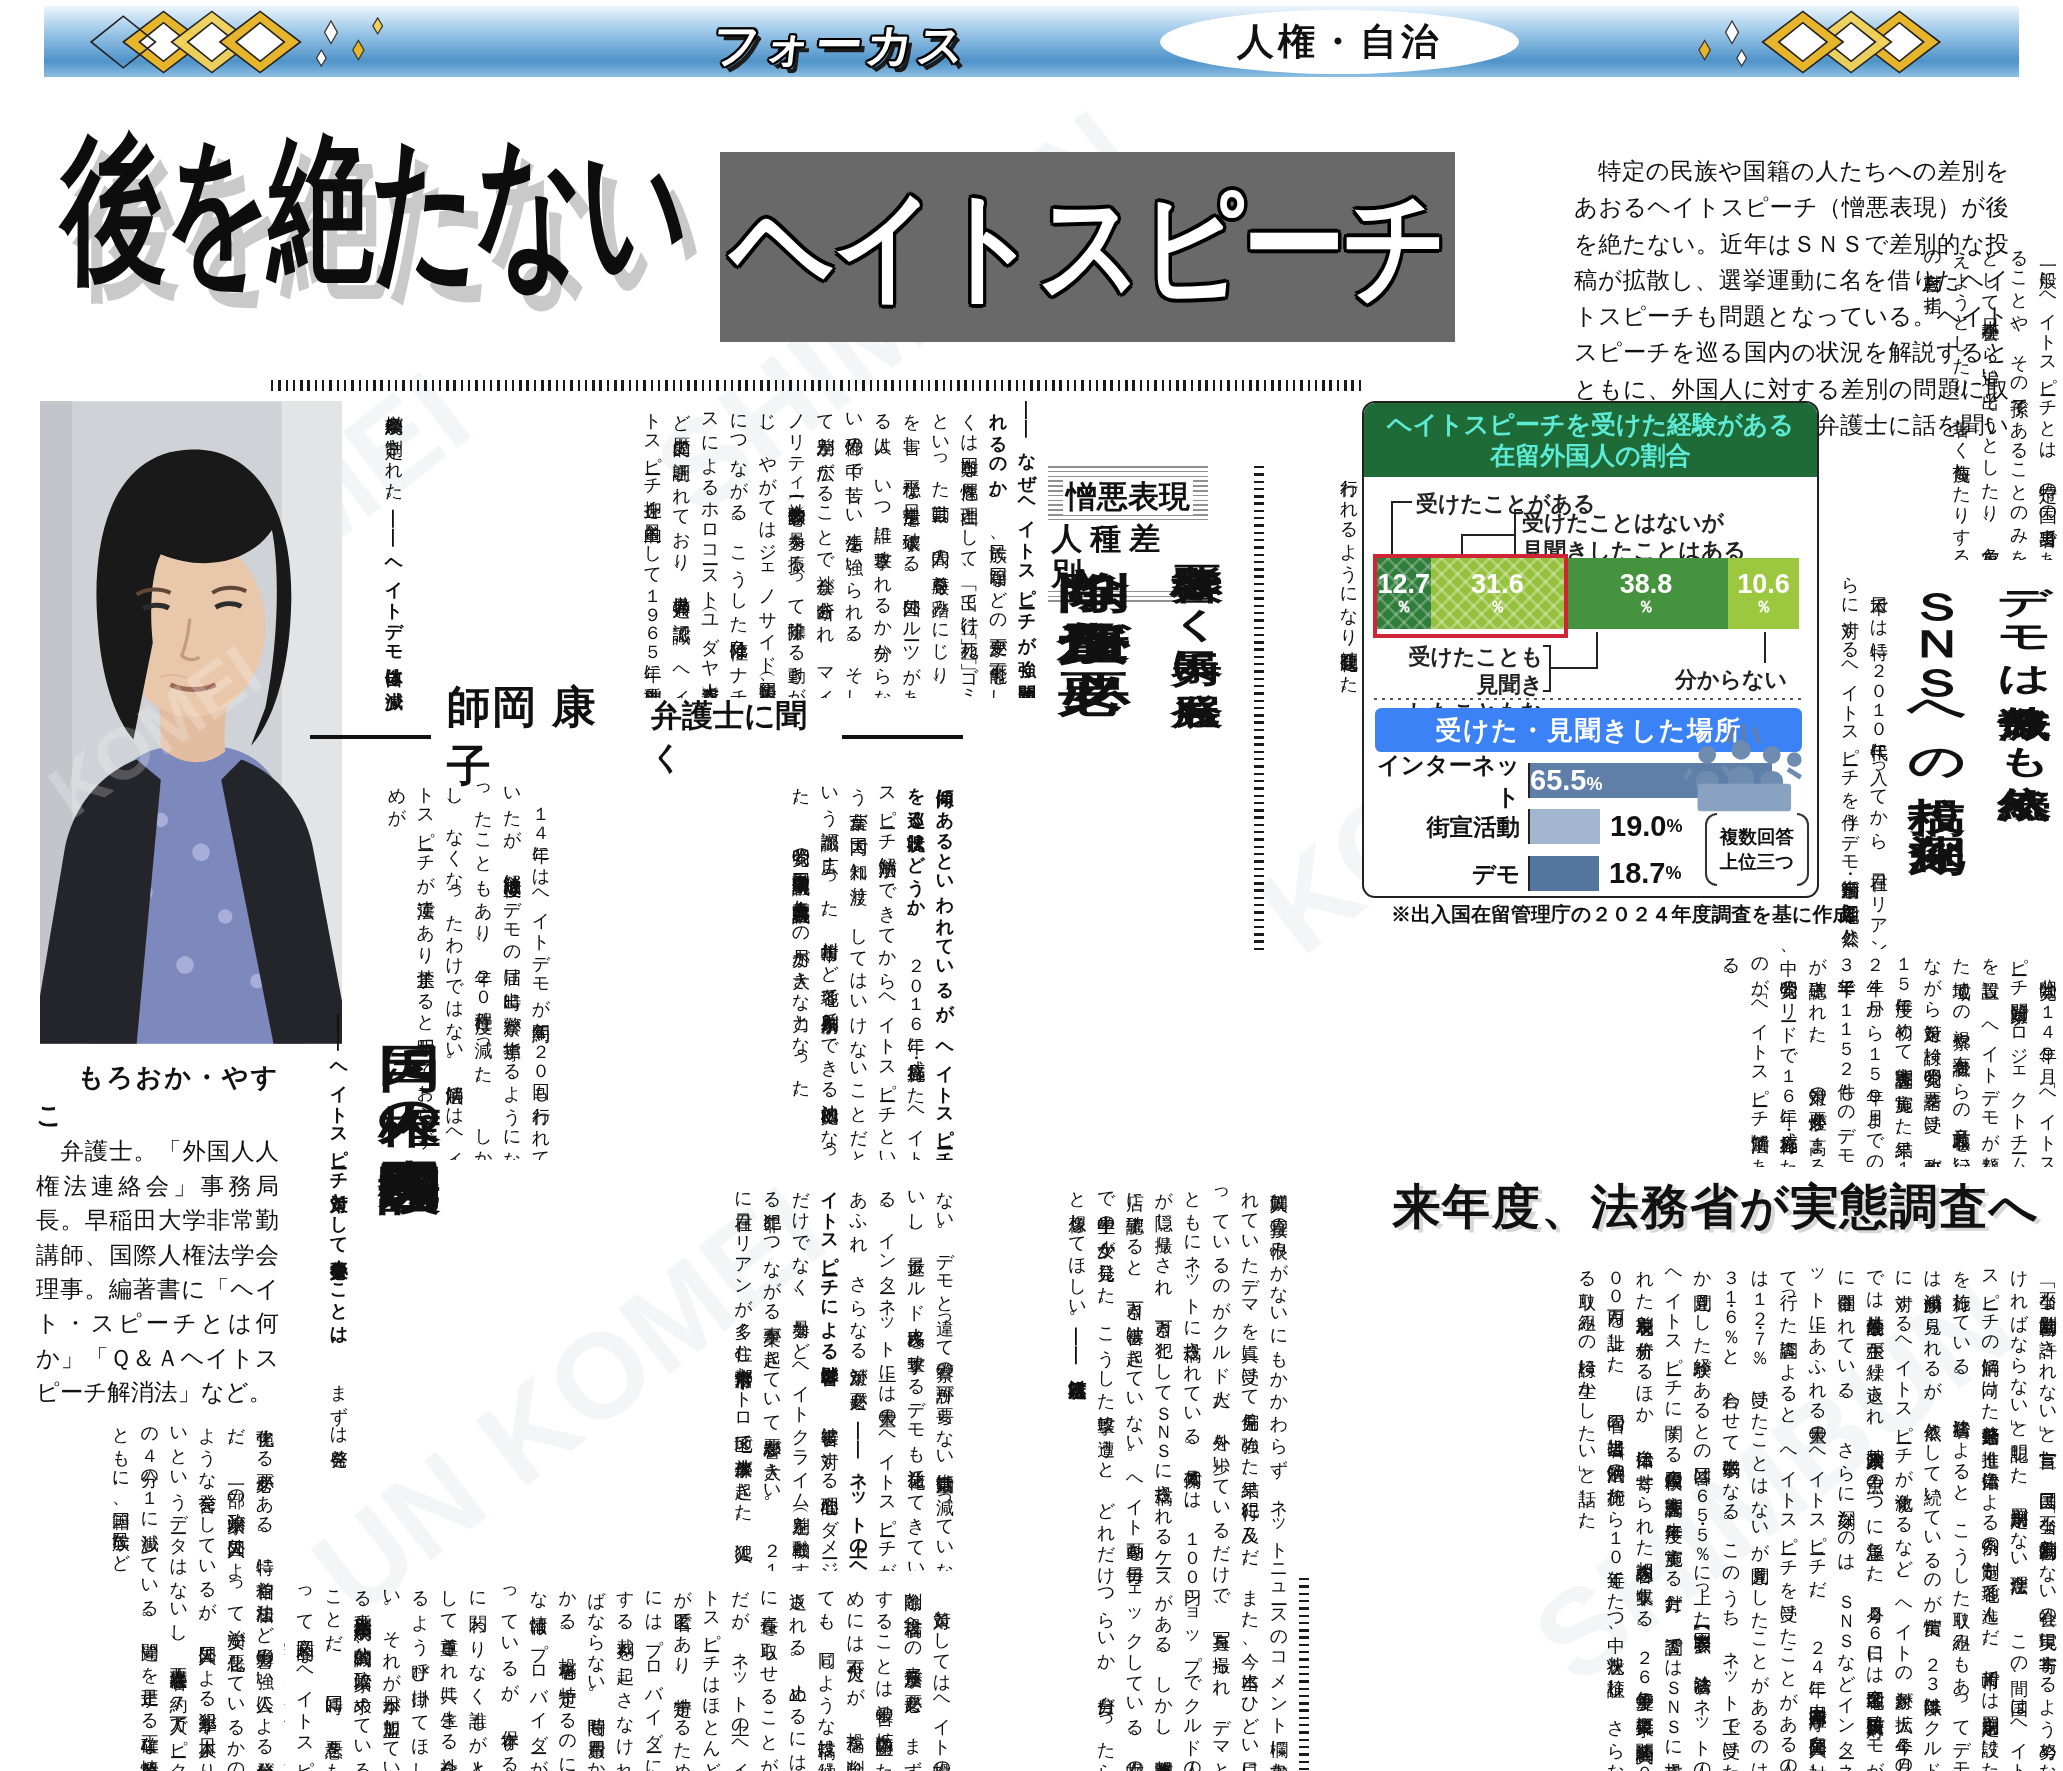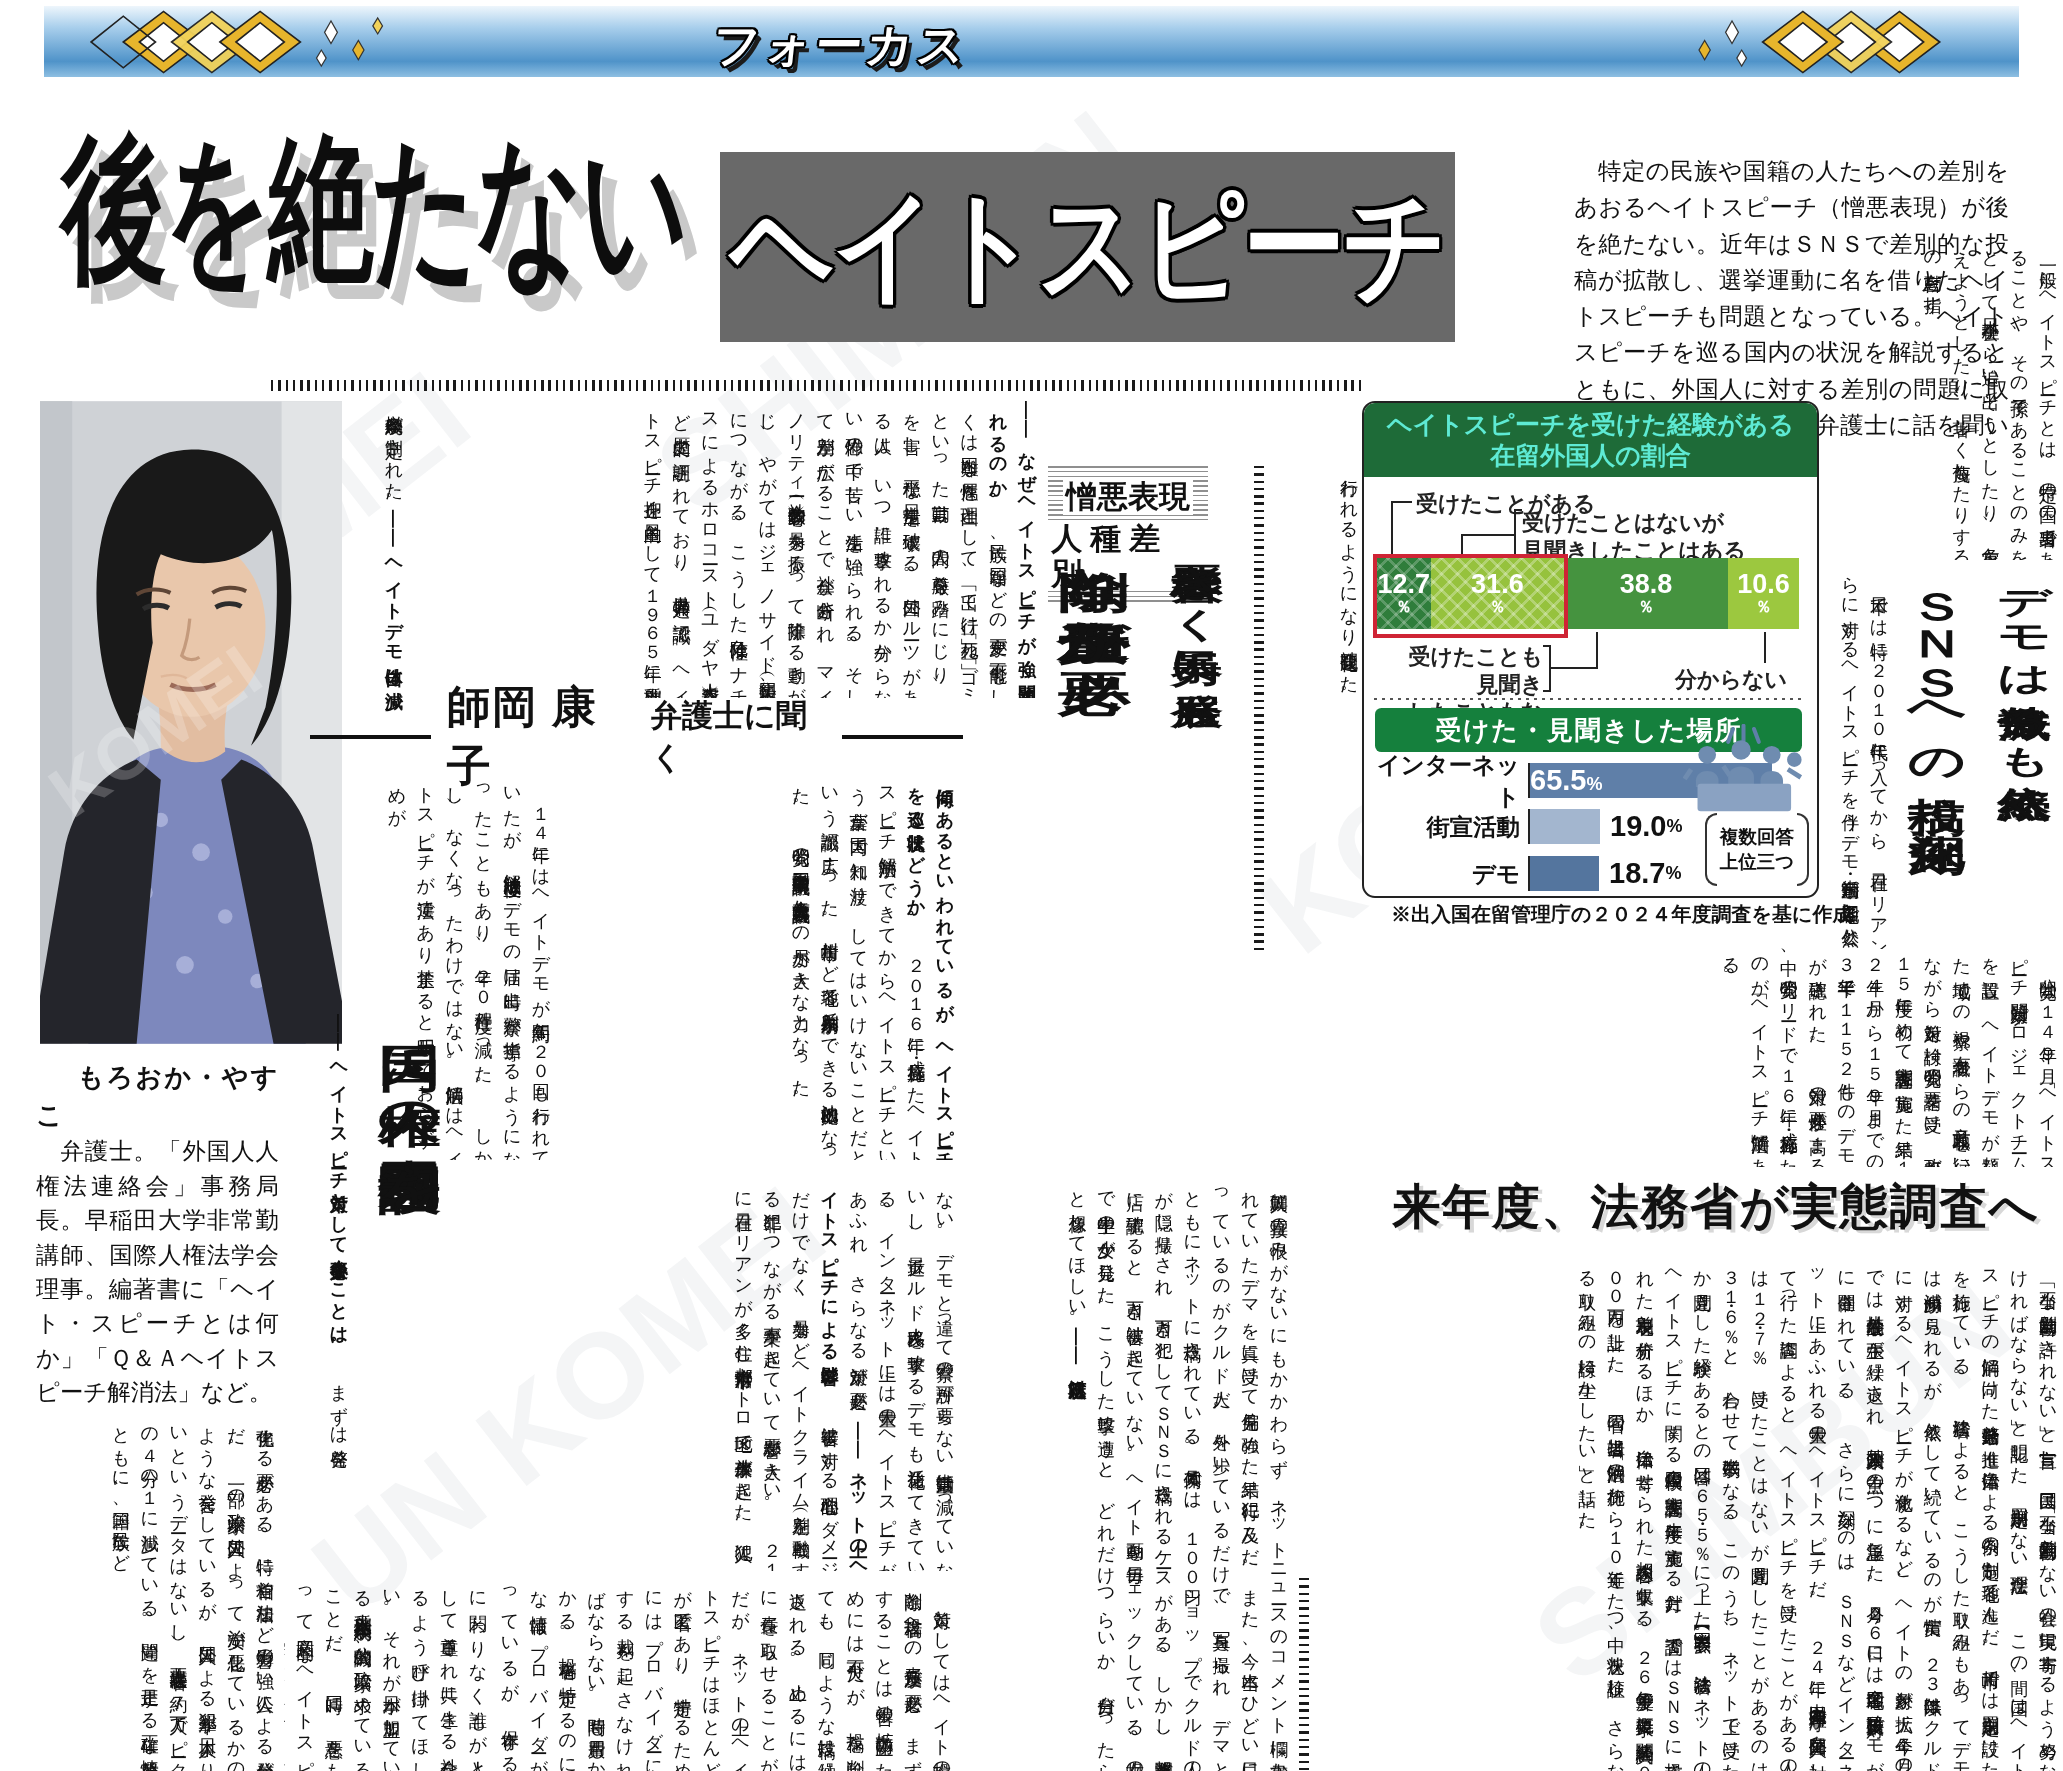--- a/index.html
+++ b/index.html
@@ -72,21 +72,21 @@
        color:#fff;font-weight:bold;}
   .seg .sv{font-size:27px;line-height:1;}
   .seg .su{font-size:16px;line-height:1.1;}
   .seg0{background:#2f7d3b;background-image:repeating-linear-gradient(45deg,rgba(255,255,255,.22) 0 2.4px,transparent 2.4px 11.3px),repeating-linear-gradient(-45deg,rgba(255,255,255,.22) 0 2.4px,transparent 2.4px 11.3px);}
   .seg1{background:#96c23d;background-image:repeating-linear-gradient(45deg,rgba(255,255,255,.28) 0 2.4px,transparent 2.4px 11.3px),repeating-linear-gradient(-45deg,rgba(255,255,255,.28) 0 2.4px,transparent 2.4px 11.3px);}
   .seg2{background:#45933f;}
   .seg3{background:#9cc83f;}
   #redframe{position:absolute;left:9px;top:151px;height:76px;border:4px solid #cf2435;}
   #chart-dots{position:absolute;left:9.7px;top:295px;width:430px;height:2.4px;
         background:repeating-linear-gradient(90deg,#555 0 3.2px,transparent 3.2px 8px);}
-  #places-head{position:absolute;left:11.3px;top:305px;width:427px;height:44px;background:#15803d;
+  #places-head{position:absolute;left:11.3px;top:305px;width:427px;height:44px;background:#3b82f6;
         border-radius:6.4px;display:flex;align-items:center;justify-content:center;color:#fff;
         font-size:26px;font-weight:bold;letter-spacing:1.6px;}
   .brow{position:absolute;left:0;height:35px;display:flex;align-items:center;}
   .blabel{width:156px;text-align:right;font-size:23.4px;font-weight:bold;padding-right:8px;}
   .btrack{position:relative;height:35px;border-left:2.4px solid #222;width:258px;}
   .bfill{position:absolute;left:0;top:0;height:100%;display:flex;align-items:center;justify-content:flex-start;}
   .b0{background:#5f7fa8;}.b1{background:#a3b6cf;}.b2{background:#54759e;}
   .bval-in{color:#fff;font-weight:bold;font-size:29px;}
   .bval-in .u,.bval-out .u{font-size:18px;}
   .bval-out{position:absolute;left:104%;top:0;height:100%;display:flex;align-items:center;
@@ -126,20 +126,23 @@
         <path d="M200 42 L230 18 L260 42 L230 66 Z" fill="#ffffff"></path>
       </g>
       <g stroke="#333" stroke-width="1.5">
         <path d="M310 30 L318 16 L326 30 L318 44 Z" fill="#fff"></path>
         <path d="M345 52 L352 40 L359 52 L352 64 Z" fill="#e7b52c"></path>
         <path d="M300 62 L306 52 L312 62 L306 72 Z" fill="#fff"></path>
         <path d="M370 22 L376 12 L382 22 L376 32 Z" fill="#f2d259"></path>
       </g>
     </svg>
     <div id="focus">フォーカス</div>
+    <div id="cat-oval">
+      <span>人権・自治</span>
+    </div>
     <svg class="ribbon" style="right:31px;" width="322" height="68" viewBox="0 0 400 84">
       <g transform="translate(400,0) scale(-1,1)">
         <g stroke="#222" stroke-width="2">
           <path d="M60 42 L110 4 L160 42 L110 80 Z" fill="#e7b52c"></path>
           <path d="M80 42 L110 18 L140 42 L110 66 Z" fill="#ffffff"></path>
           <path d="M120 42 L170 4 L220 42 L170 80 Z" fill="#f2d259" opacity=".95"></path>
           <path d="M140 42 L170 18 L200 42 L170 66 Z" fill="#ffffff"></path>
           <path d="M180 42 L230 4 L280 42 L230 80 Z" fill="#e7b52c"></path>
           <path d="M200 42 L230 18 L260 42 L230 66 Z" fill="#ffffff"></path>
         </g>

